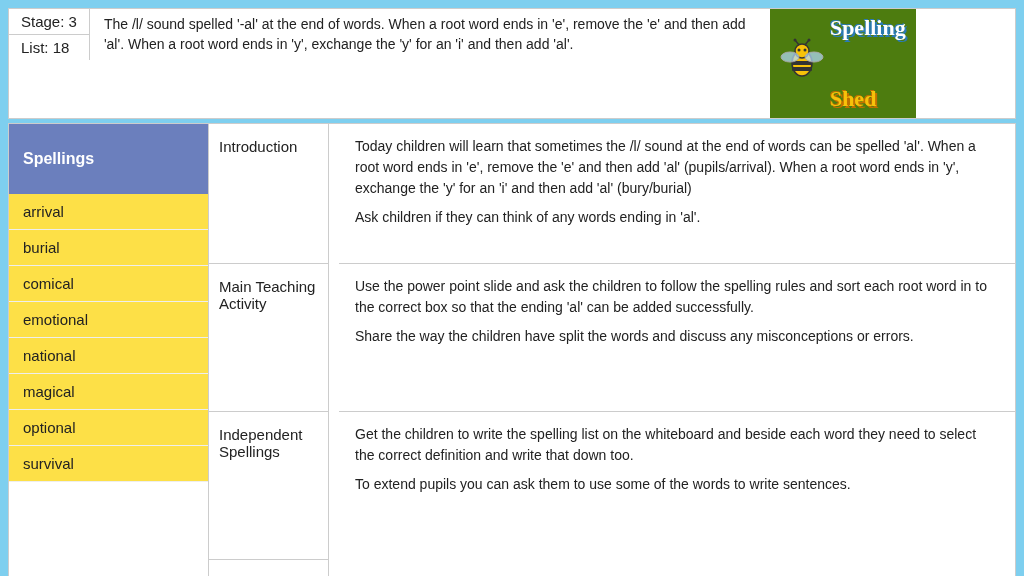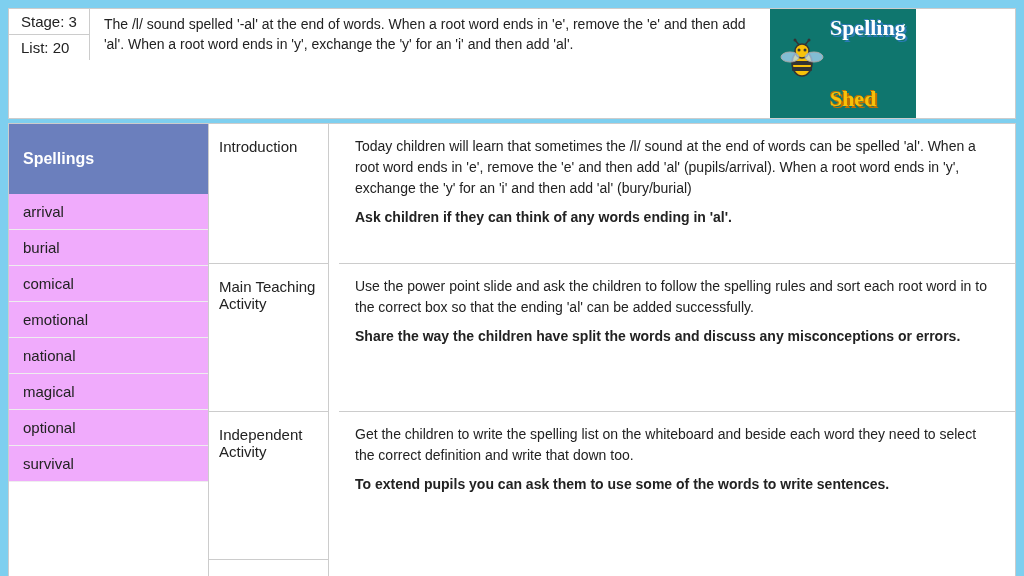--- a/index.html
+++ b/index.html
@@ -81,21 +81,21 @@
       font-weight: bold;
       cursor: pointer;
     }
 
     .sidebar-item {
       padding: 9px 14px;
       font-size: 15px;
       color: #222;
       border-bottom: 1px solid #eee;
       cursor: pointer;
-      background: #f0abfc;
+      background: #fde047;
     }
 
     
     .activity-column {
       width: 120px;
       min-width: 120px;
       border-right: 1.5px solid #ccc;
     }
 
     .activity-cell {
@@ -154,33 +154,32 @@
     .content-cell-independent {
       flex: 1;
     }
 
     .content-cell p {
       margin-bottom: 8px;
     }
 
     .content-cell p:last-child {
       margin-bottom: 0;
-      font-weight: bold;
     }
 
     
     .activities-table {
       display: flex;
       flex: 1;
       gap: 10px;
     }
 
     
     .logo-area {
-      background: #0f766e;
+      background: #4d7c0f;
       display: flex;
       align-items: center;
       justify-content: center;
       padding: 6px 10px;
       min-width: 140px;
     }
 
     .logo-spelling {
       color: white;
       font-size: 22px;
@@ -204,21 +203,21 @@
     }
   </style>
 </head>
 <body>
 
 <div class="main-container">
 
   <div class="header">
     <div class="header-left">
       <div class="header-stage">Stage:  3</div>
-      <div class="header-list">List:    20</div>
+      <div class="header-list">List:    18</div>
     </div>
     <div class="header-description">The /l/ sound spelled '-al' at the end of words. When a root word ends in 'e', remove the 'e' and then add 'al'. When a root word ends in 'y', exchange the 'y' for an 'i' and then add 'al'.</div>
     <div class="logo-area">
       <div class="bee-svg-container">
         <svg width="44" height="44" viewBox="0 0 44 44">
 
           <ellipse cx="22" cy="26" rx="10" ry="13" fill="#f7c20a" stroke="#333" stroke-width="1.5"></ellipse>
 
           <rect x="12" y="24" width="20" height="4" fill="#333" rx="1"></rect>
           <rect x="12" y="30" width="20" height="4" fill="#333" rx="1"></rect>
@@ -261,21 +260,21 @@
     <div class="activities-table">
 
       <div class="activity-column">
         <div class="activity-cell activity-cell-intro">
           <span>Introduction</span>
         </div>
         <div class="activity-cell activity-cell-main">
           <span>Main Teaching Activity</span>
         </div>
         <div class="activity-cell activity-cell-independent">
-          <span>Independent Activity</span>
+          <span>Independent Spellings</span>
         </div>
       </div>
 
       <div class="content-column">
 
         <div class="content-cell content-cell-intro">
           <p>Today children will learn that sometimes the /l/ sound at the end of words can be spelled 'al'.  When a root word ends in 'e', remove the 'e' and then add 'al' (pupils/arrival).  When a root word ends in 'y', exchange the 'y' for an 'i' and then add 'al' (bury/burial)</p>
           <p>Ask children if they can think of any words ending in 'al'.</p>
         </div>
 

